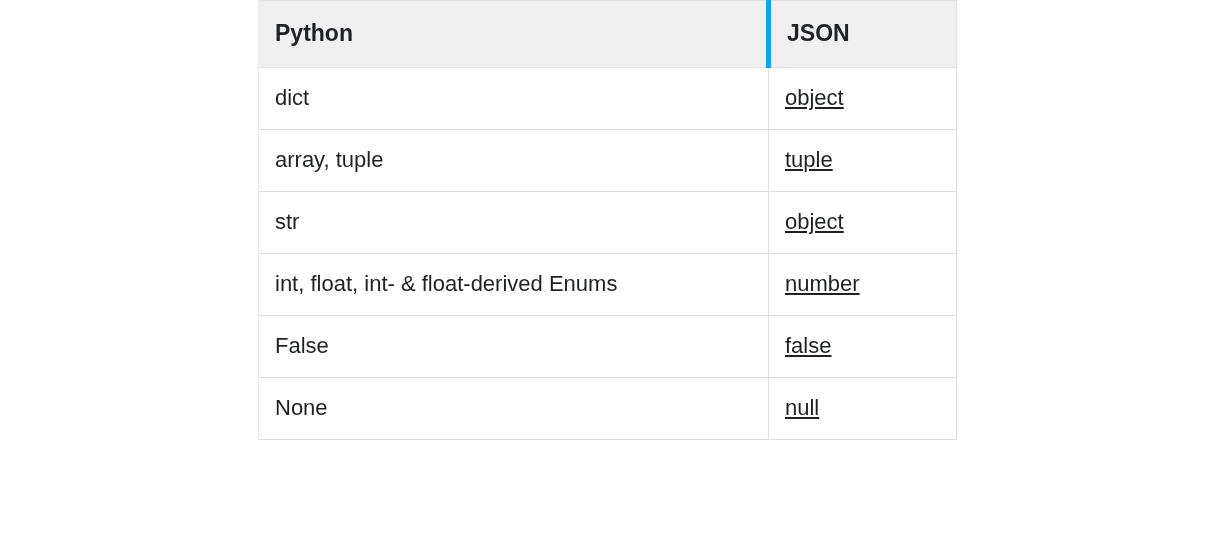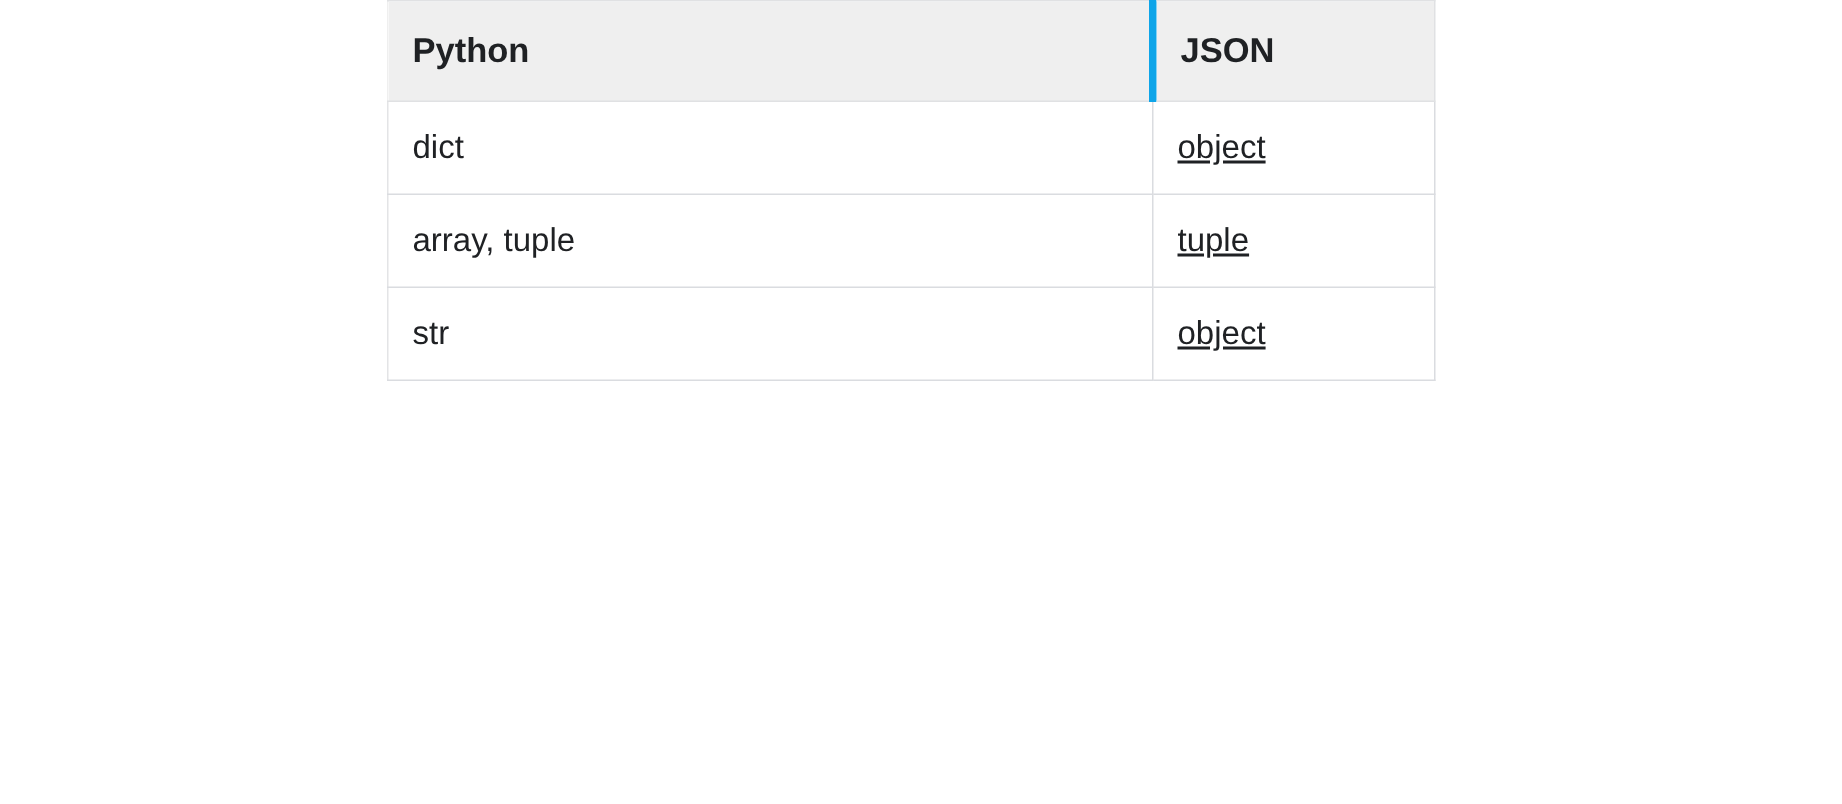--- a/index.html
+++ b/index.html
@@ -93,16 +93,28 @@
           <td class="json-cell">object</td>
         </tr>
         <tr>
           <td class="py-cell">array, tuple</td>
           <td class="json-cell">tuple</td>
         </tr>
         <tr>
           <td class="py-cell">str</td>
           <td class="json-cell">object</td>
         </tr>
+        <tr>
+          <td class="py-cell">int, float, int- &amp; float-derived Enums</td>
+          <td class="json-cell">number</td>
+        </tr>
+        <tr>
+          <td class="py-cell">False</td>
+          <td class="json-cell">false</td>
+        </tr>
+        <tr>
+          <td class="py-cell">None</td>
+          <td class="json-cell">null</td>
+        </tr>
       </tbody>
     </table>
   </div>
 </div>
 
 </body></html>

